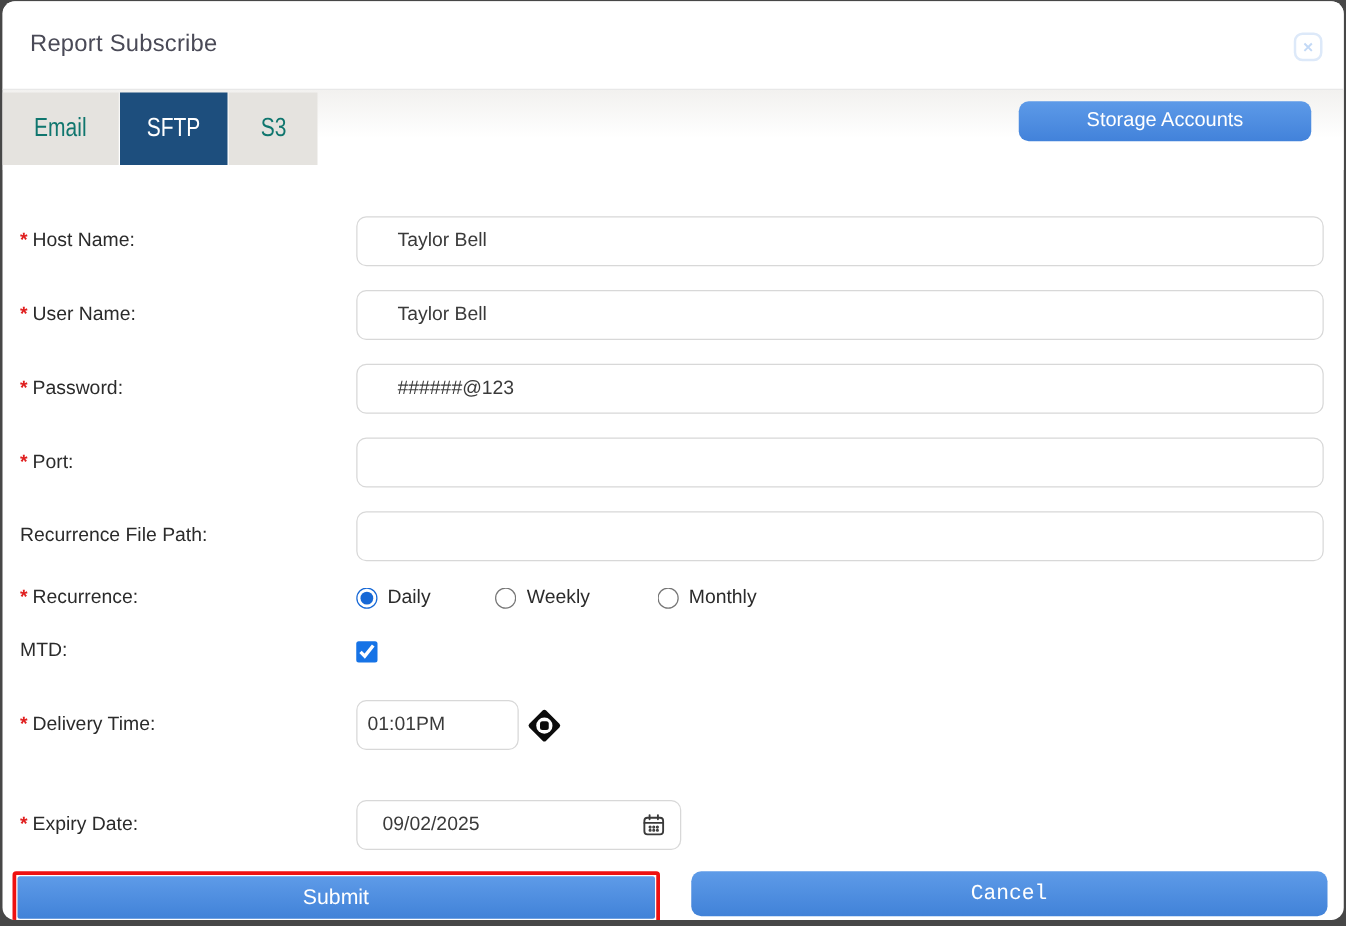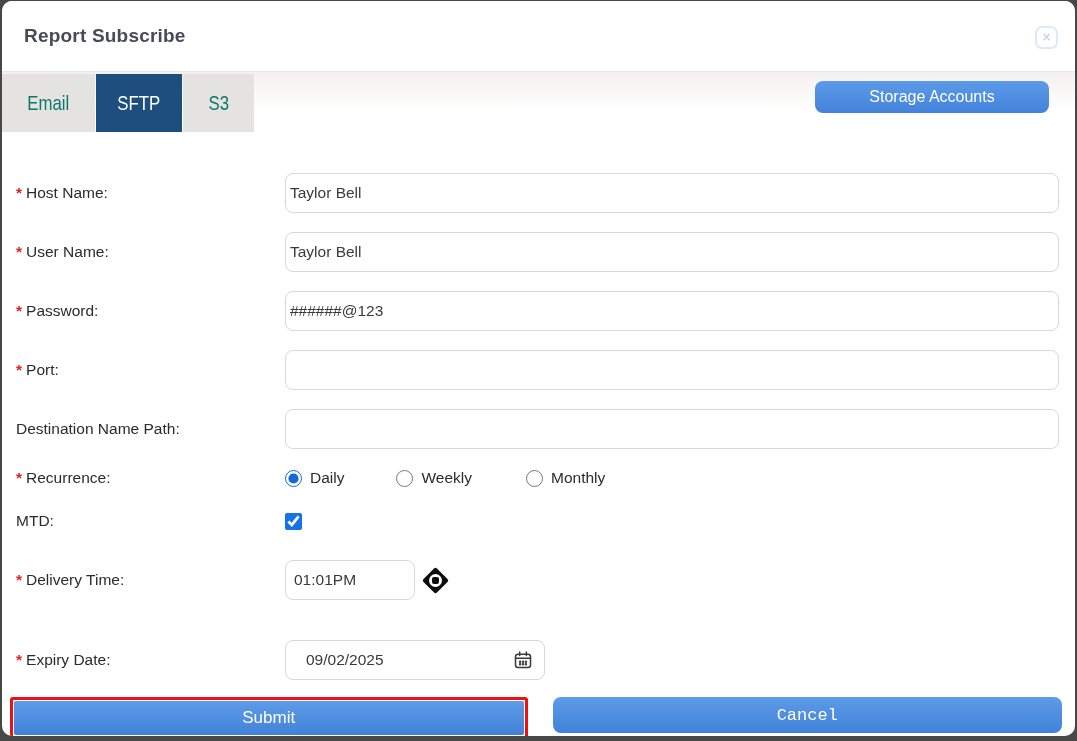--- a/index.html
+++ b/index.html
@@ -5,21 +5,21 @@
   * { margin:0; padding:0; box-sizing:border-box; }
   html,body { width:1077px; height:741px; overflow:hidden; }
   body { font-family:"Liberation Sans", sans-serif; background:#474747; }
 
   .frame { position:fixed; inset:0; background:#474747; padding:1px 2px 5px 2px; }
   .dialog { position:relative; width:100%; height:100%; background:#ffffff;
             border-radius:10px; overflow:hidden; }
 
   
   .header { position:relative; height:71px; border-bottom:1px solid #e8e8e8; background:#fff; }
-  .title { position:absolute; left:22px; top:24px; font-size:19px; font-weight:700;
+  .title { position:absolute; left:22px; top:24px; font-size:19px; font-weight:400;
            color:#4a4a57; letter-spacing:.2px; }
   .close-btn { position:absolute; right:17px; top:25px; width:23px; height:23px;
                background:#fff; border:2px solid #dde9f9; border-radius:7px;
                color:#c3d9f6; font-size:14px; font-weight:700; line-height:19px;
                text-align:center; cursor:pointer; }
 
   
   .tabstrip { position:relative; height:64px;
               background:linear-gradient(180deg,#f2f1ef 0%,#ffffff 60%); }
   .tabs { position:absolute; left:0; top:2px; display:flex; height:58px; }
@@ -35,21 +35,21 @@
                  border:none; border-radius:8px; color:#fff; font-size:16px;
                  background:linear-gradient(180deg,#5d9ae8 0%,#4282da 100%);
                  cursor:pointer; font-family:"Liberation Sans", sans-serif; }
 
   
   .form { padding:37px 16px 0 14px; }
   .row { display:flex; align-items:center; margin-bottom:19px; }
   .lbl { width:269px; flex:none; font-size:15.5px; color:#2b2b2b; }
   .req { color:#e01f1f; margin-right:4px; font-weight:700; }
   input.txt { flex:1; height:40px; border:1px solid #d8d8d8; border-radius:8px;
-              padding:0 4px; font-size:15.5px; color:#3a3a3a;
+              padding:0 32px; font-size:15.5px; color:#3a3a3a;
               font-family:"Liberation Sans", sans-serif; background:#fff; outline:none; }
 
   .row-recurrence { height:20px; margin-top:18px; margin-bottom:0; }
   .radio-group { display:flex; align-items:center; }
   .radio-opt { display:flex; align-items:center; margin-right:52px; cursor:pointer; }
   .radio-opt input { width:17px; height:17px; accent-color:#1668d6; margin-right:8px; cursor:pointer; }
   .radio-opt .opt-label { font-size:15.5px; color:#2b2b2b; }
   .radio-opt.w2 { margin-right:54px; }
 
   .row-mtd { height:18px; margin-top:24px; margin-bottom:0; }
@@ -134,21 +134,21 @@
 
       <div class="row">
         <div class="lbl">
           <span class="req">*</span><span>Port:</span>
         </div>
         <input class="txt" type="text" value="" style="">
       </div>
 
       <div class="row">
         <div class="lbl">
-          <span>Destination Name Path:</span>
+          <span>Recurrence File Path:</span>
         </div>
         <input class="txt" type="text" value="" style="">
       </div>
 
       <div class="row row-recurrence">
         <div class="lbl">
           <span class="req">*</span><span>Recurrence:</span>
         </div>
         <div class="radio-group">
           <label class="radio-opt">

